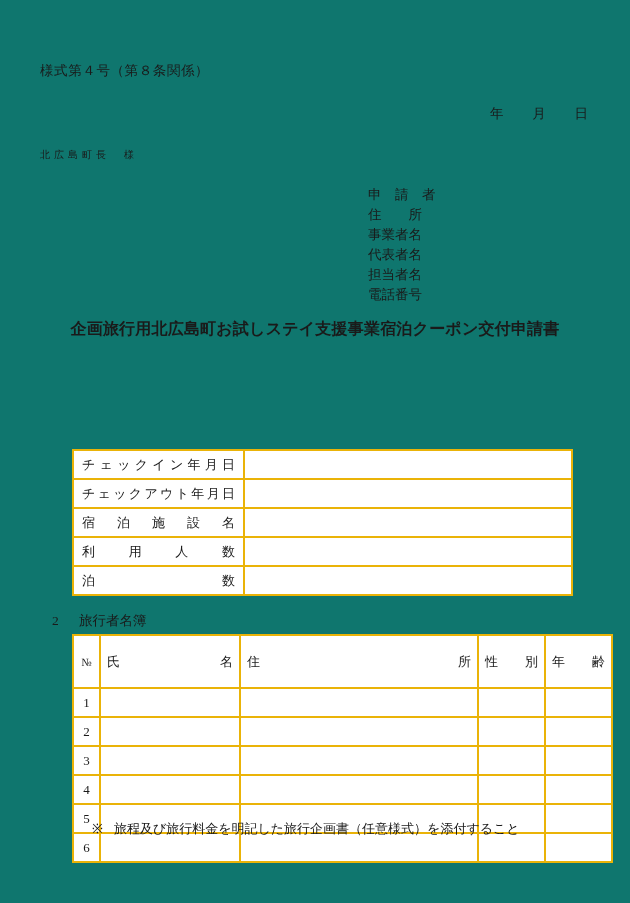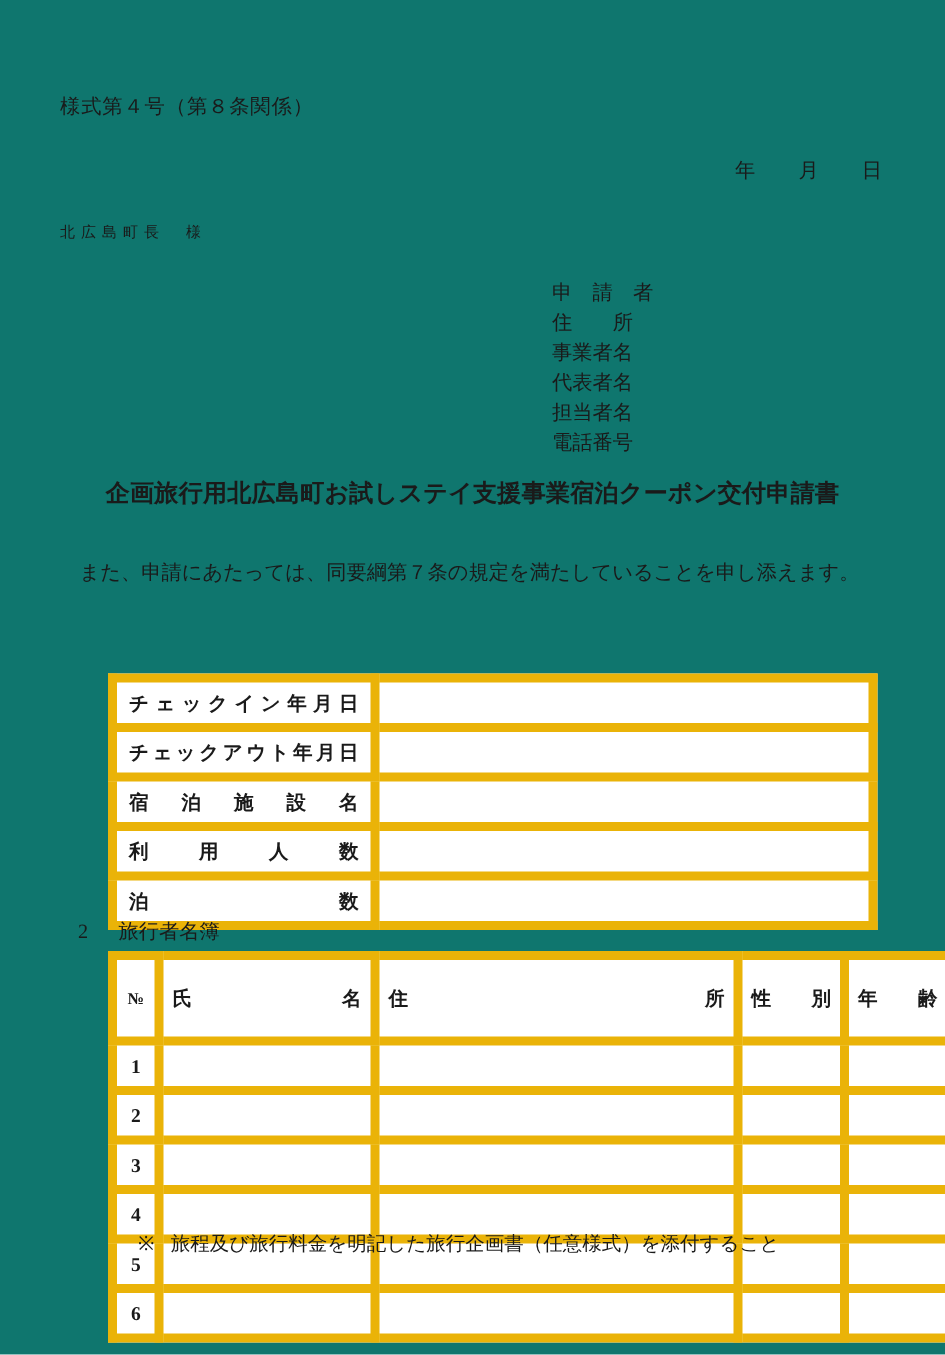--- a/index.html
+++ b/index.html
@@ -104,23 +104,23 @@
   }
   .section-head .num { display: inline-block; width: 27px; }
 
   table {
     border-collapse: collapse;
     table-layout: fixed;
     margin-left: 20px;
     background: #fff;
   }
   table td, table th {
-    border: 6px solid #eab308;
+    border: 2px solid #eab308;
     font-size: 13px;
-    font-weight: bold;
+    font-weight: normal;
     padding: 0;
     height: 27px;
     vertical-align: middle;
   }
 
   
   .tbl-stay { width: 481px; }
   .tbl-stay td.label {
     width: 153px;
     padding: 0 8px;
@@ -184,21 +184,20 @@
     <div class="line">住　　所</div>
     <div class="line">事業者名</div>
     <div class="line">代表者名</div>
     <div class="line">担当者名</div>
     <div class="line">電話番号</div>
   </div>
 
   <div class="doc-title">企画旅行用北広島町お試しステイ支援事業宿泊クーポン交付申請書</div>
 
   <div class="body-text">
-    <p>また、申請にあたっては、同要綱第７条の規定を満たしていることを申し添えます。</p>
   </div>
 
   <div class="section section-1">
     <table class="tbl-stay">
       <tbody>
         <tr>
           <td class="label">チェックイン年月日</td>
           <td class="value"></td>
         </tr>
         <tr>

